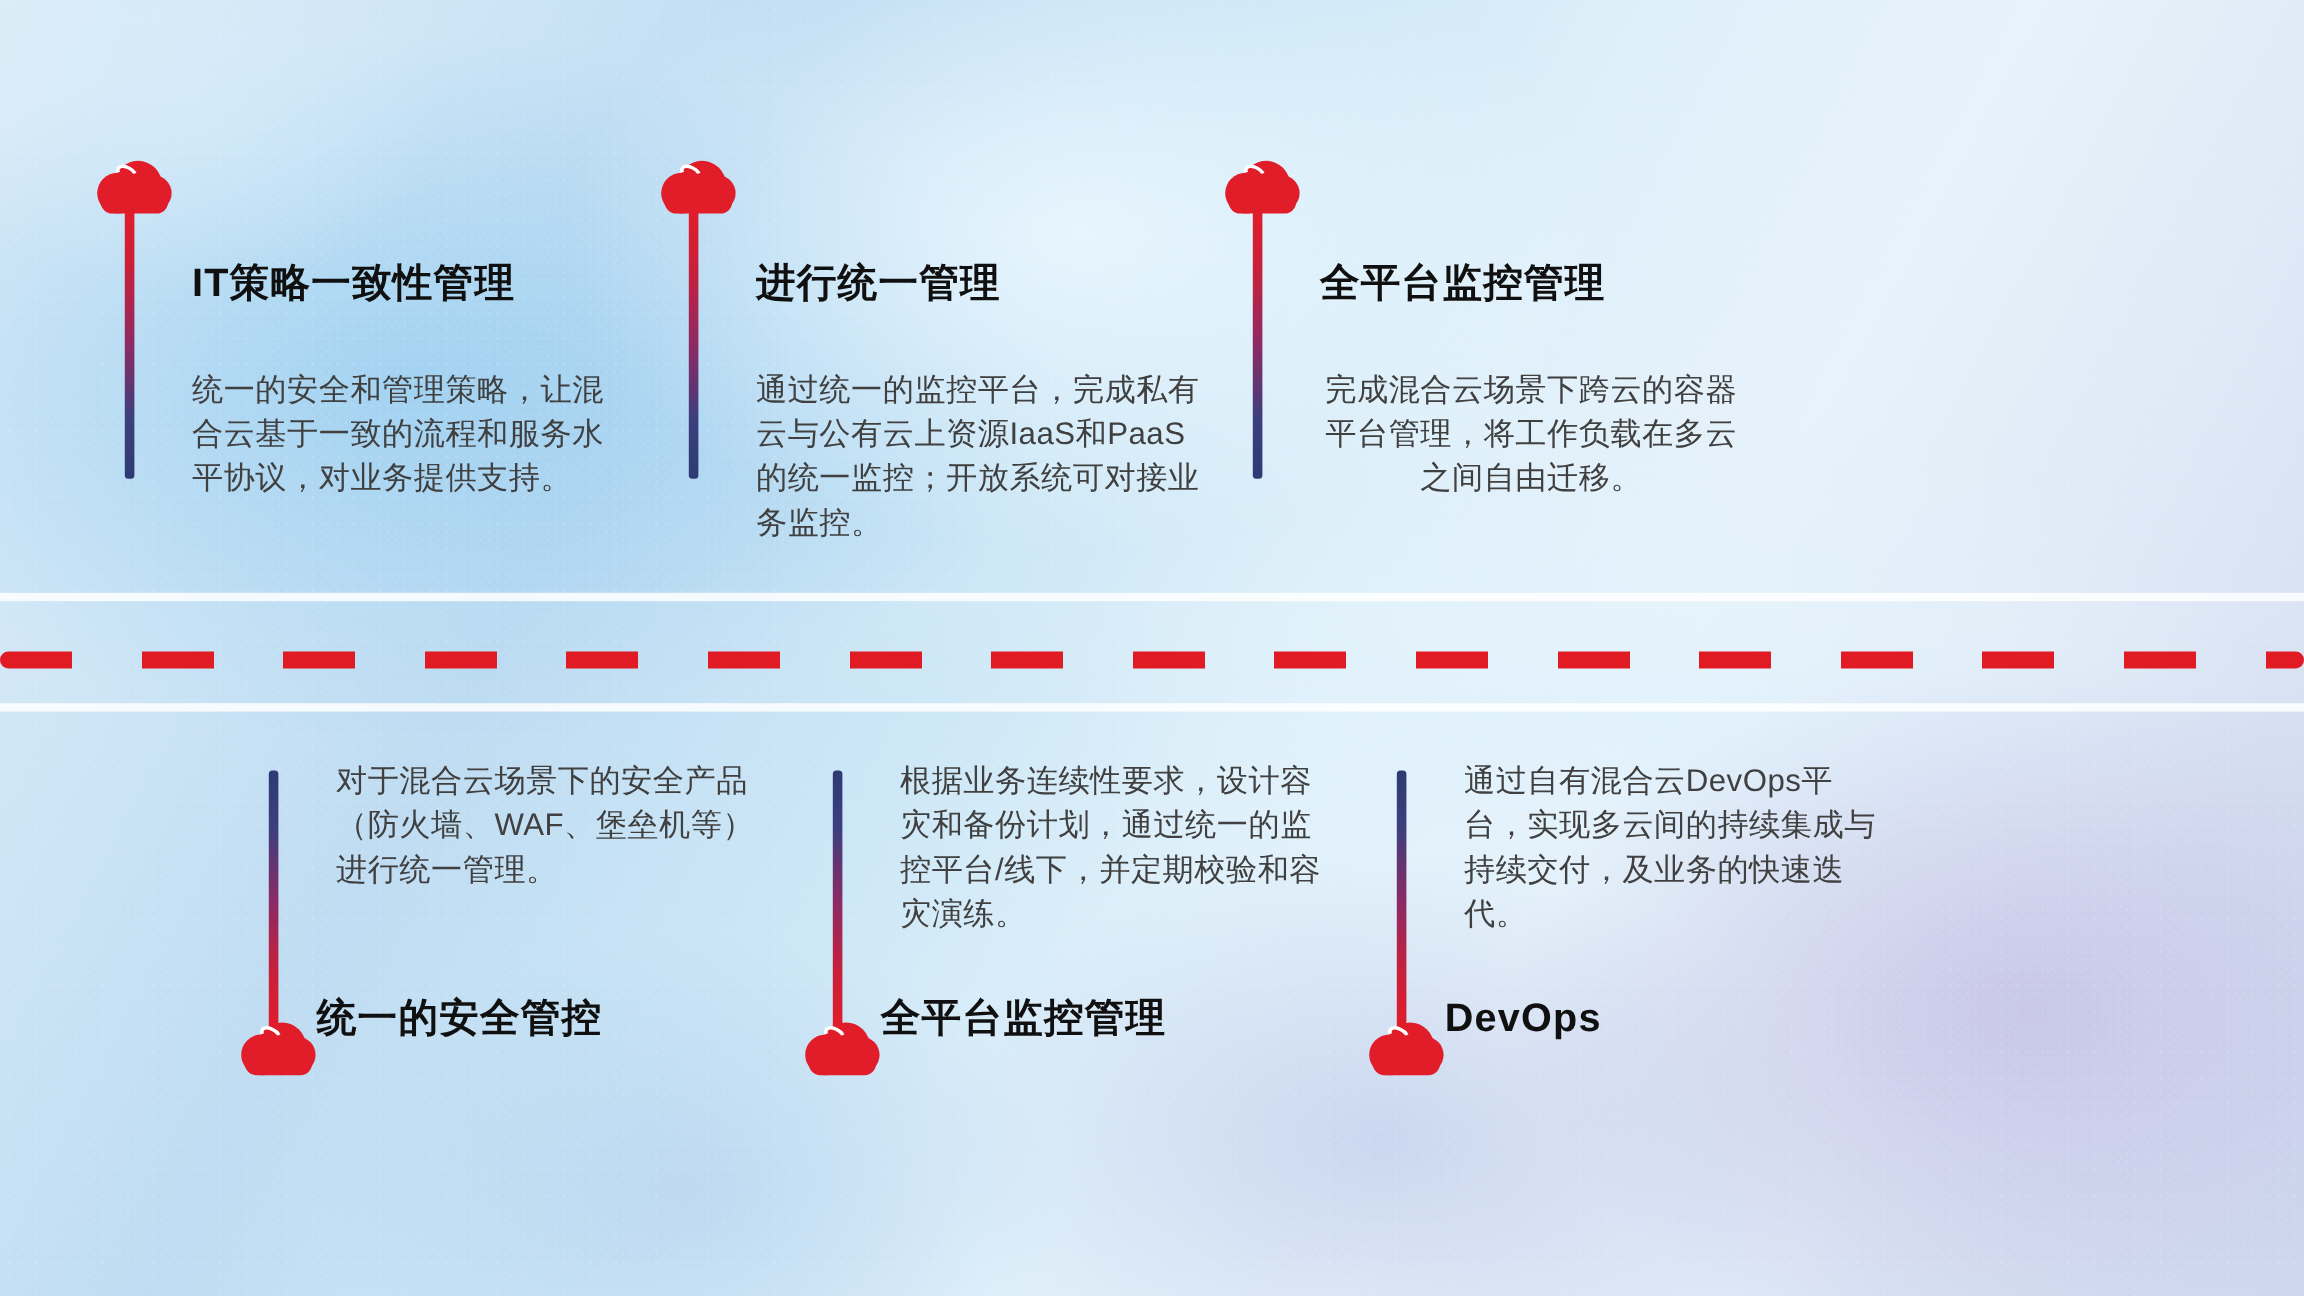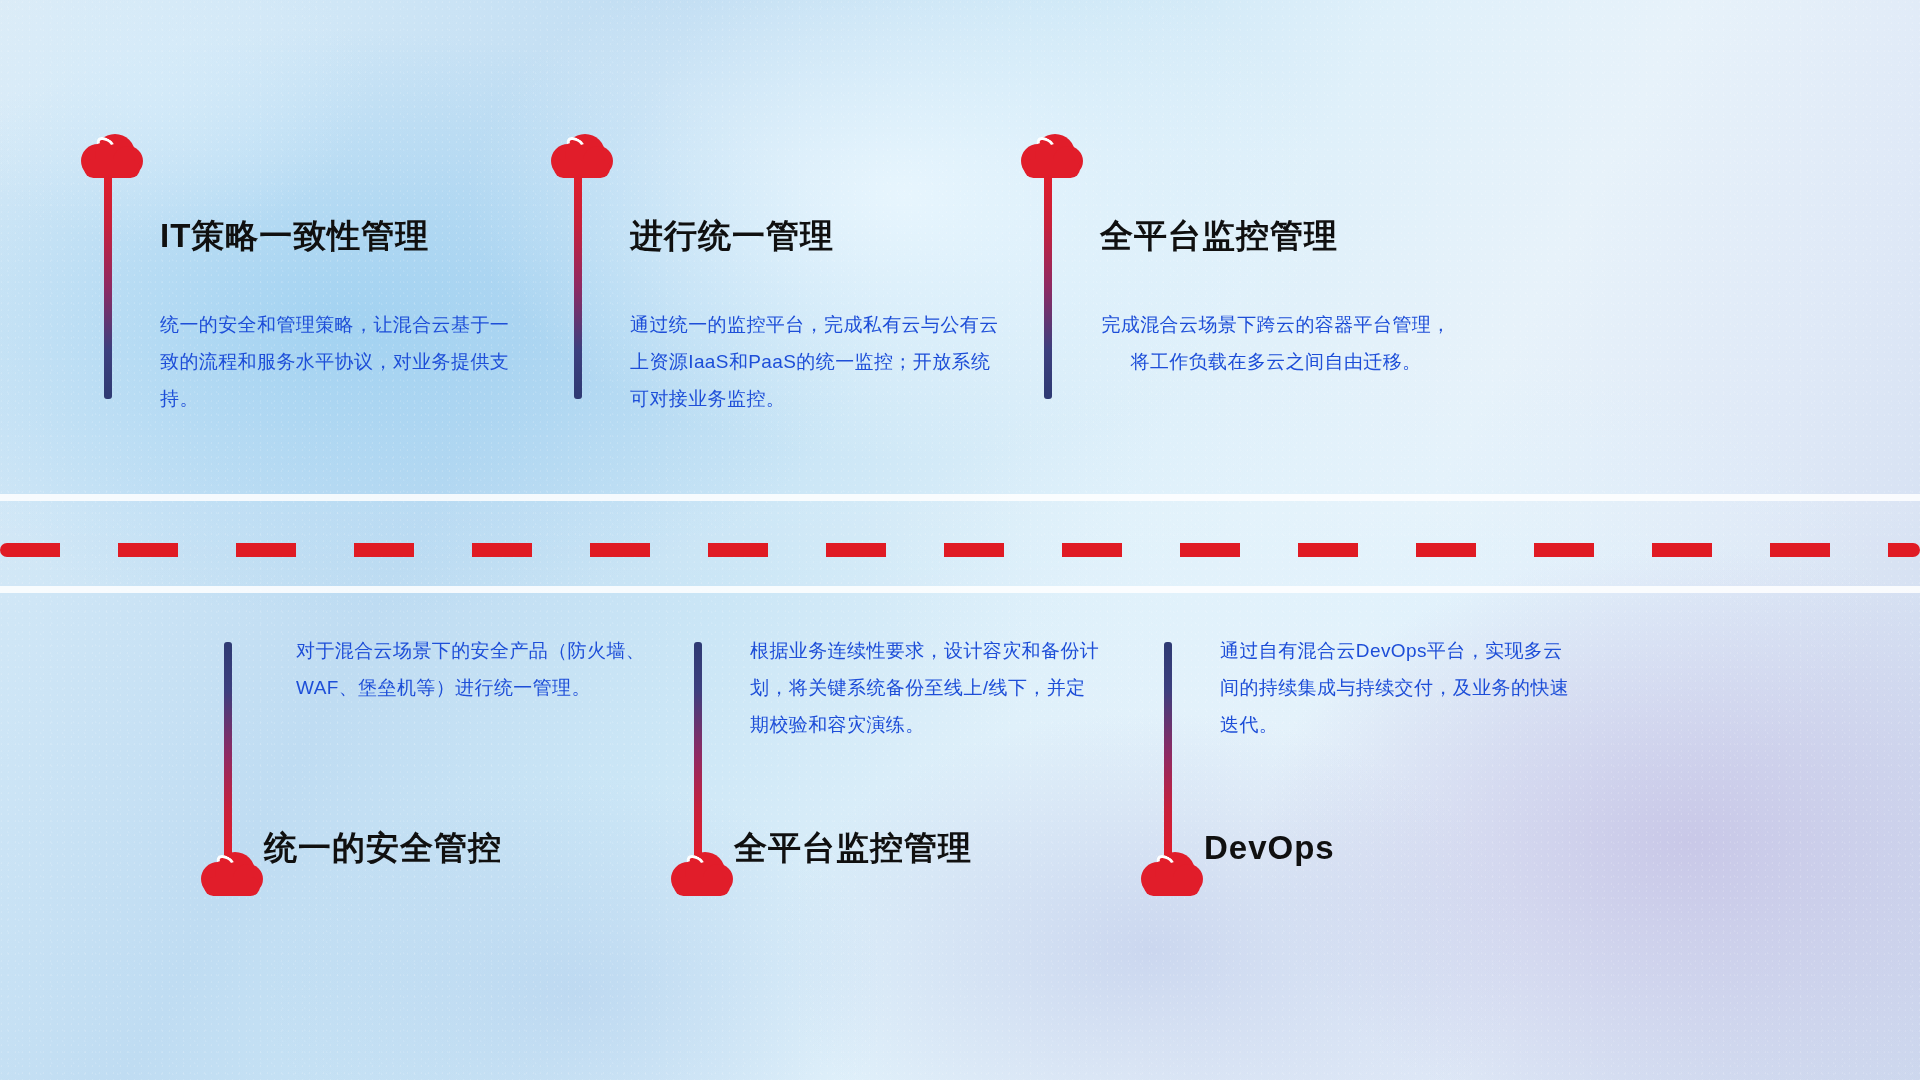--- a/index.html
+++ b/index.html
@@ -93,21 +93,21 @@
   
   .stem { width:8px; border-radius:3px; }
   .stem-down { background:linear-gradient(180deg,#e11d2a 0%,#c9203a 22%,#8e2a63 50%,#3c3f7e 78%,#2e3a73 100%); }
   .stem-up   { background:linear-gradient(180deg,#2e3a73 0%,#3c3f7e 22%,#8e2a63 52%,#c9203a 78%,#e11d2a 100%); }
 
   .title {
     font-size:33px; font-weight:bold; color:#101010;
     letter-spacing:1px; white-space:nowrap; line-height:1.1;margin-top:36px;
   }
   .desc {
-    font-size:19px; line-height:37px; color:#1d4ed8;
+    font-size:26px; line-height:37px; color:#404040;
     letter-spacing:.4px; font-weight:400;
   }
 
   
   .top-col .cloud { position:absolute; left:-27px; top:0; }
   .top-col .stem  { position:absolute; left:-4px; top:40px; height:225px; }
   .top-col .title { position:absolute; left:52px; top:48px; }
   .top-col .desc  { position:absolute; left:52px; top:172px; }
 
   
@@ -175,34 +175,34 @@
 
 <div class="col bot-col" style="left:228px; top:632px;">
   <div class="stem stem-up"></div>
   <div class="cloud">
     <div class="lobe l1"></div>
       <div class="lobe l2"></div>
       <div class="lobe l3"></div>
     <div class="base"></div>
       <div class="shine"></div>
   </div>
-  <div class="desc" style="width:352px;margin-left:16px;">对于混合云场景下的安全产品（防火墙、WAF、堡垒机等）进行统一管理。</div>
+  <div class="desc" style="width:352px;">对于混合云场景下的安全产品（防火墙、WAF、堡垒机等）进行统一管理。</div>
   <div class="title">统一的安全管控</div>
 </div>
 
 <div class="col bot-col" style="left:698px; top:632px;">
   <div class="stem stem-up"></div>
   <div class="cloud">
     <div class="lobe l1"></div>
       <div class="lobe l2"></div>
       <div class="lobe l3"></div>
     <div class="base"></div>
       <div class="shine"></div>
   </div>
-  <div class="desc" style="width:352px;">根据业务连续性要求，设计容灾和备份计划，将关键系统备份至线上/线下，并定期校验和容灾演练。</div>
+  <div class="desc" style="width:352px;">根据业务连续性要求，设计容灾和备份计划，通过统一的监控平台/线下，并定期校验和容灾演练。</div>
   <div class="title">全平台监控管理</div>
 </div>
 
 <div class="col bot-col" style="left:1168px; top:632px;">
   <div class="stem stem-up"></div>
   <div class="cloud">
     <div class="lobe l1"></div>
       <div class="lobe l2"></div>
       <div class="lobe l3"></div>
     <div class="base"></div>

